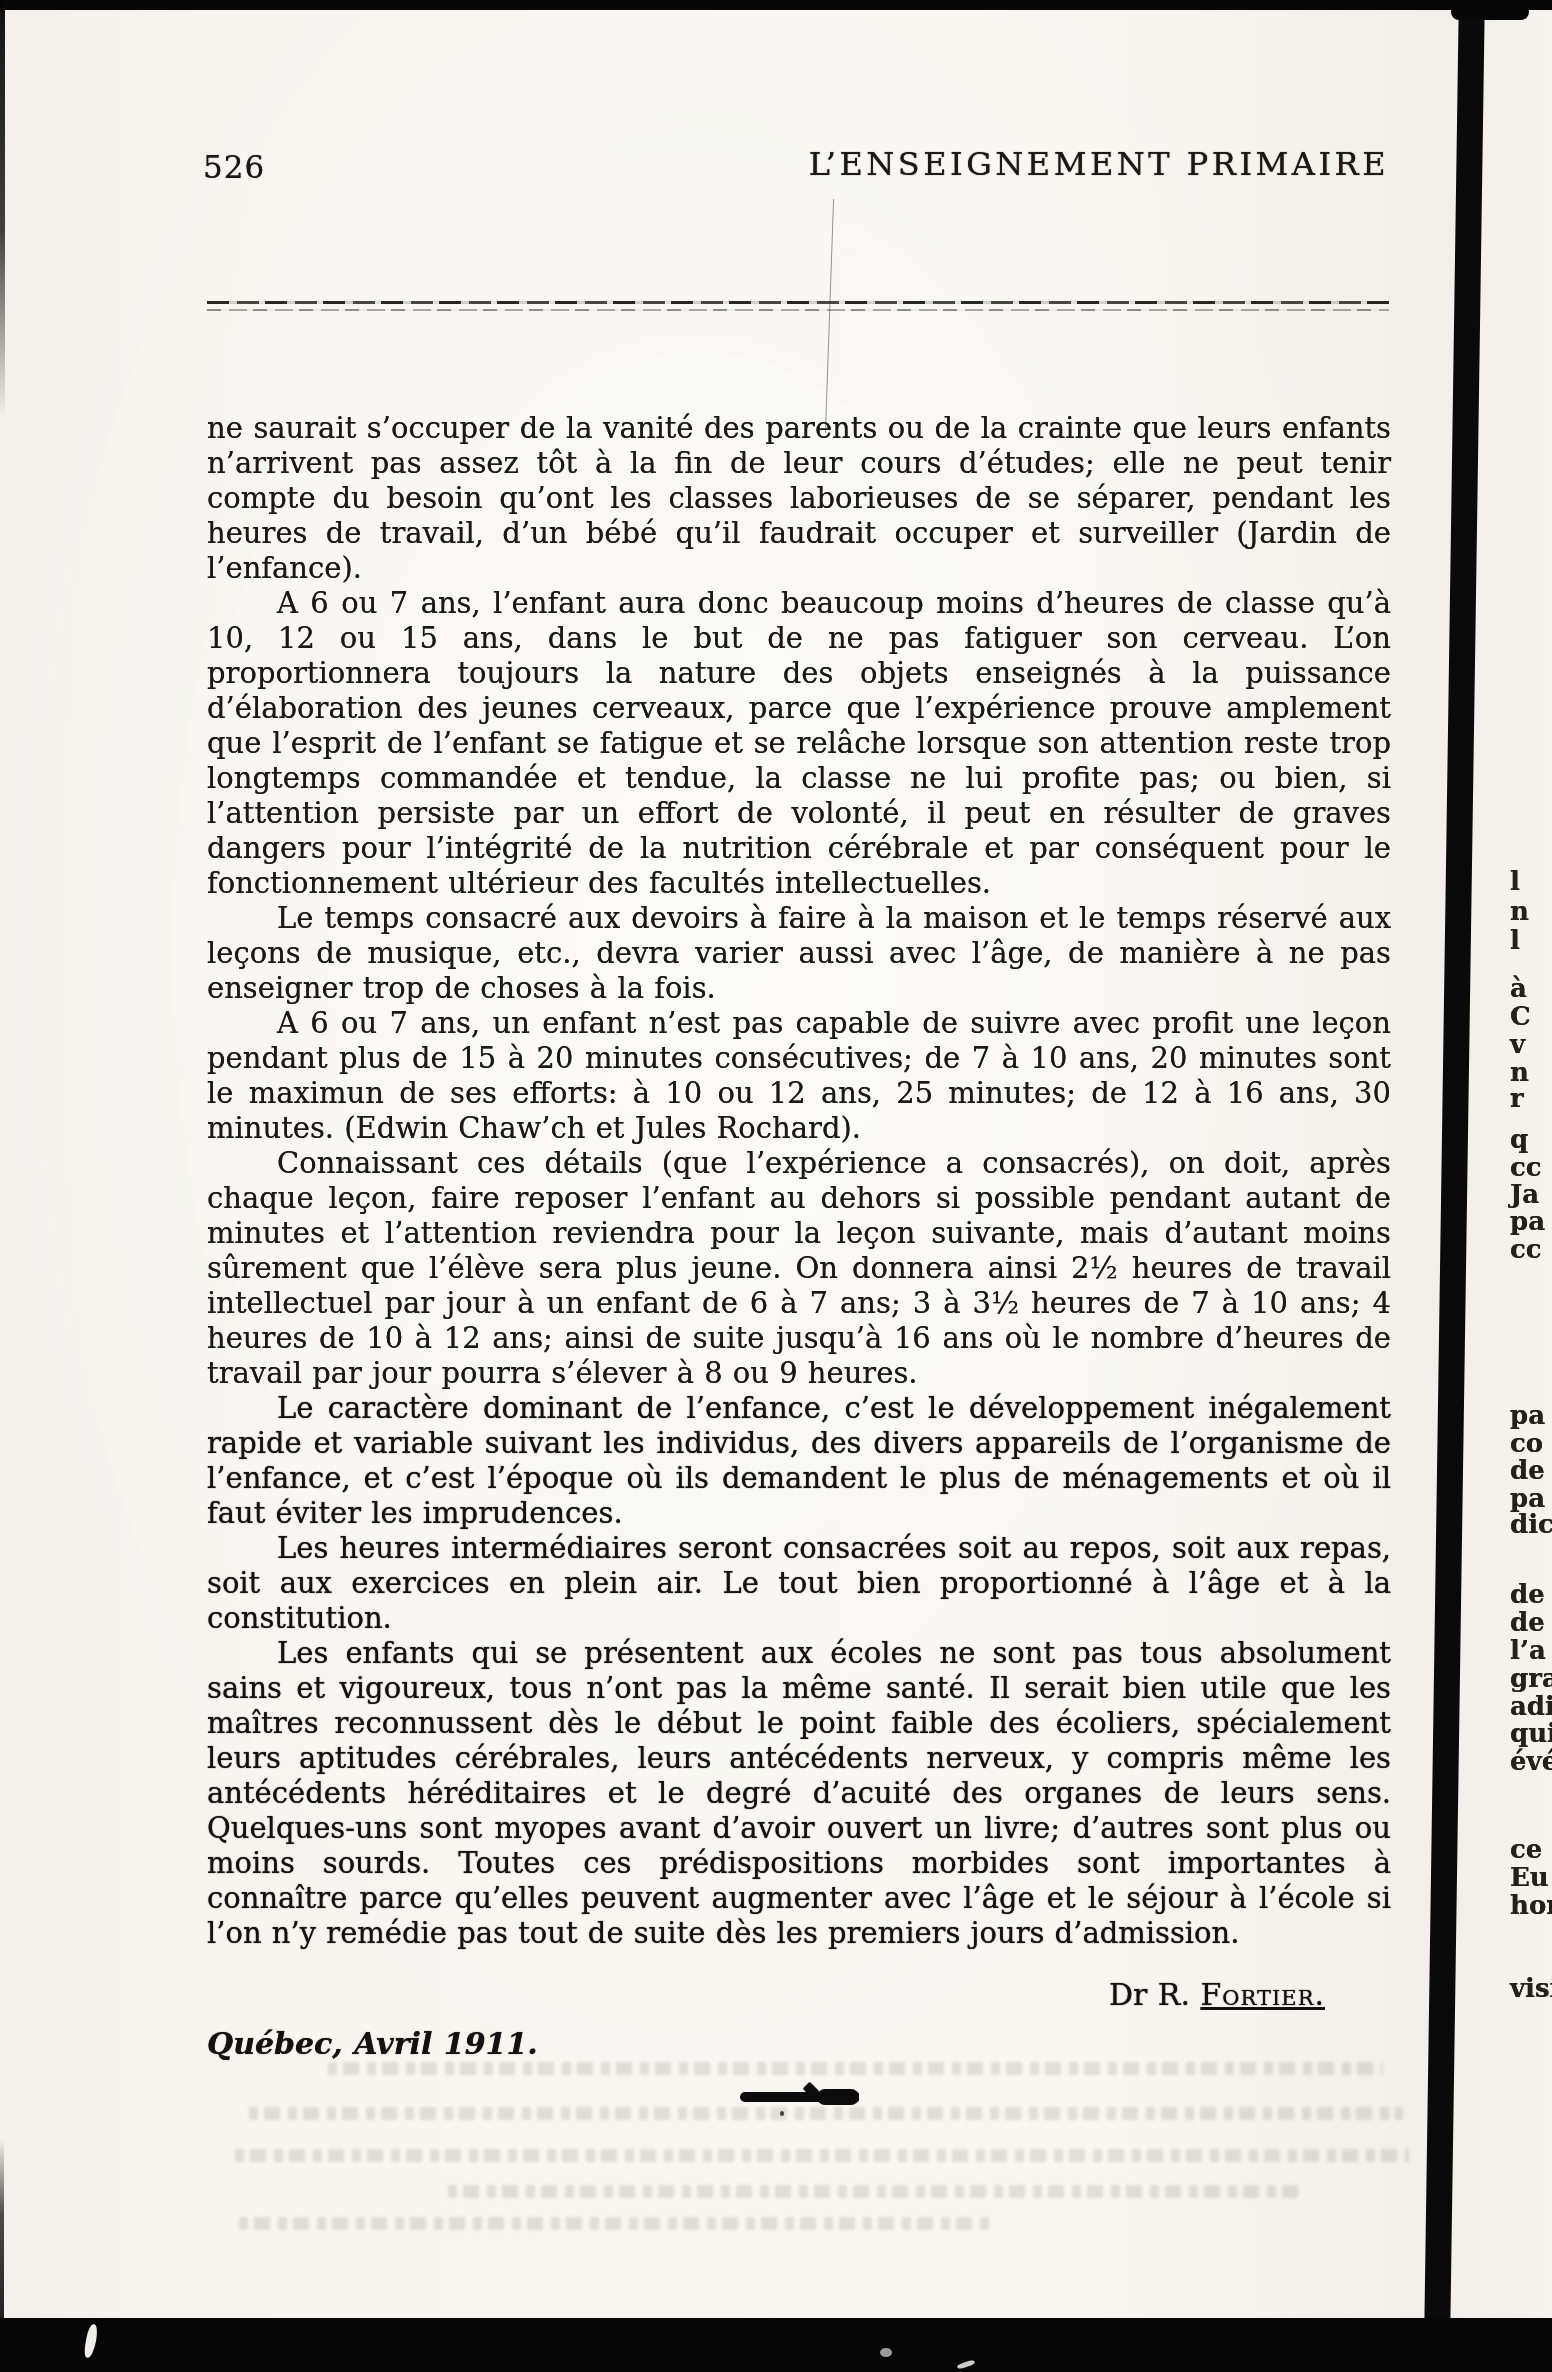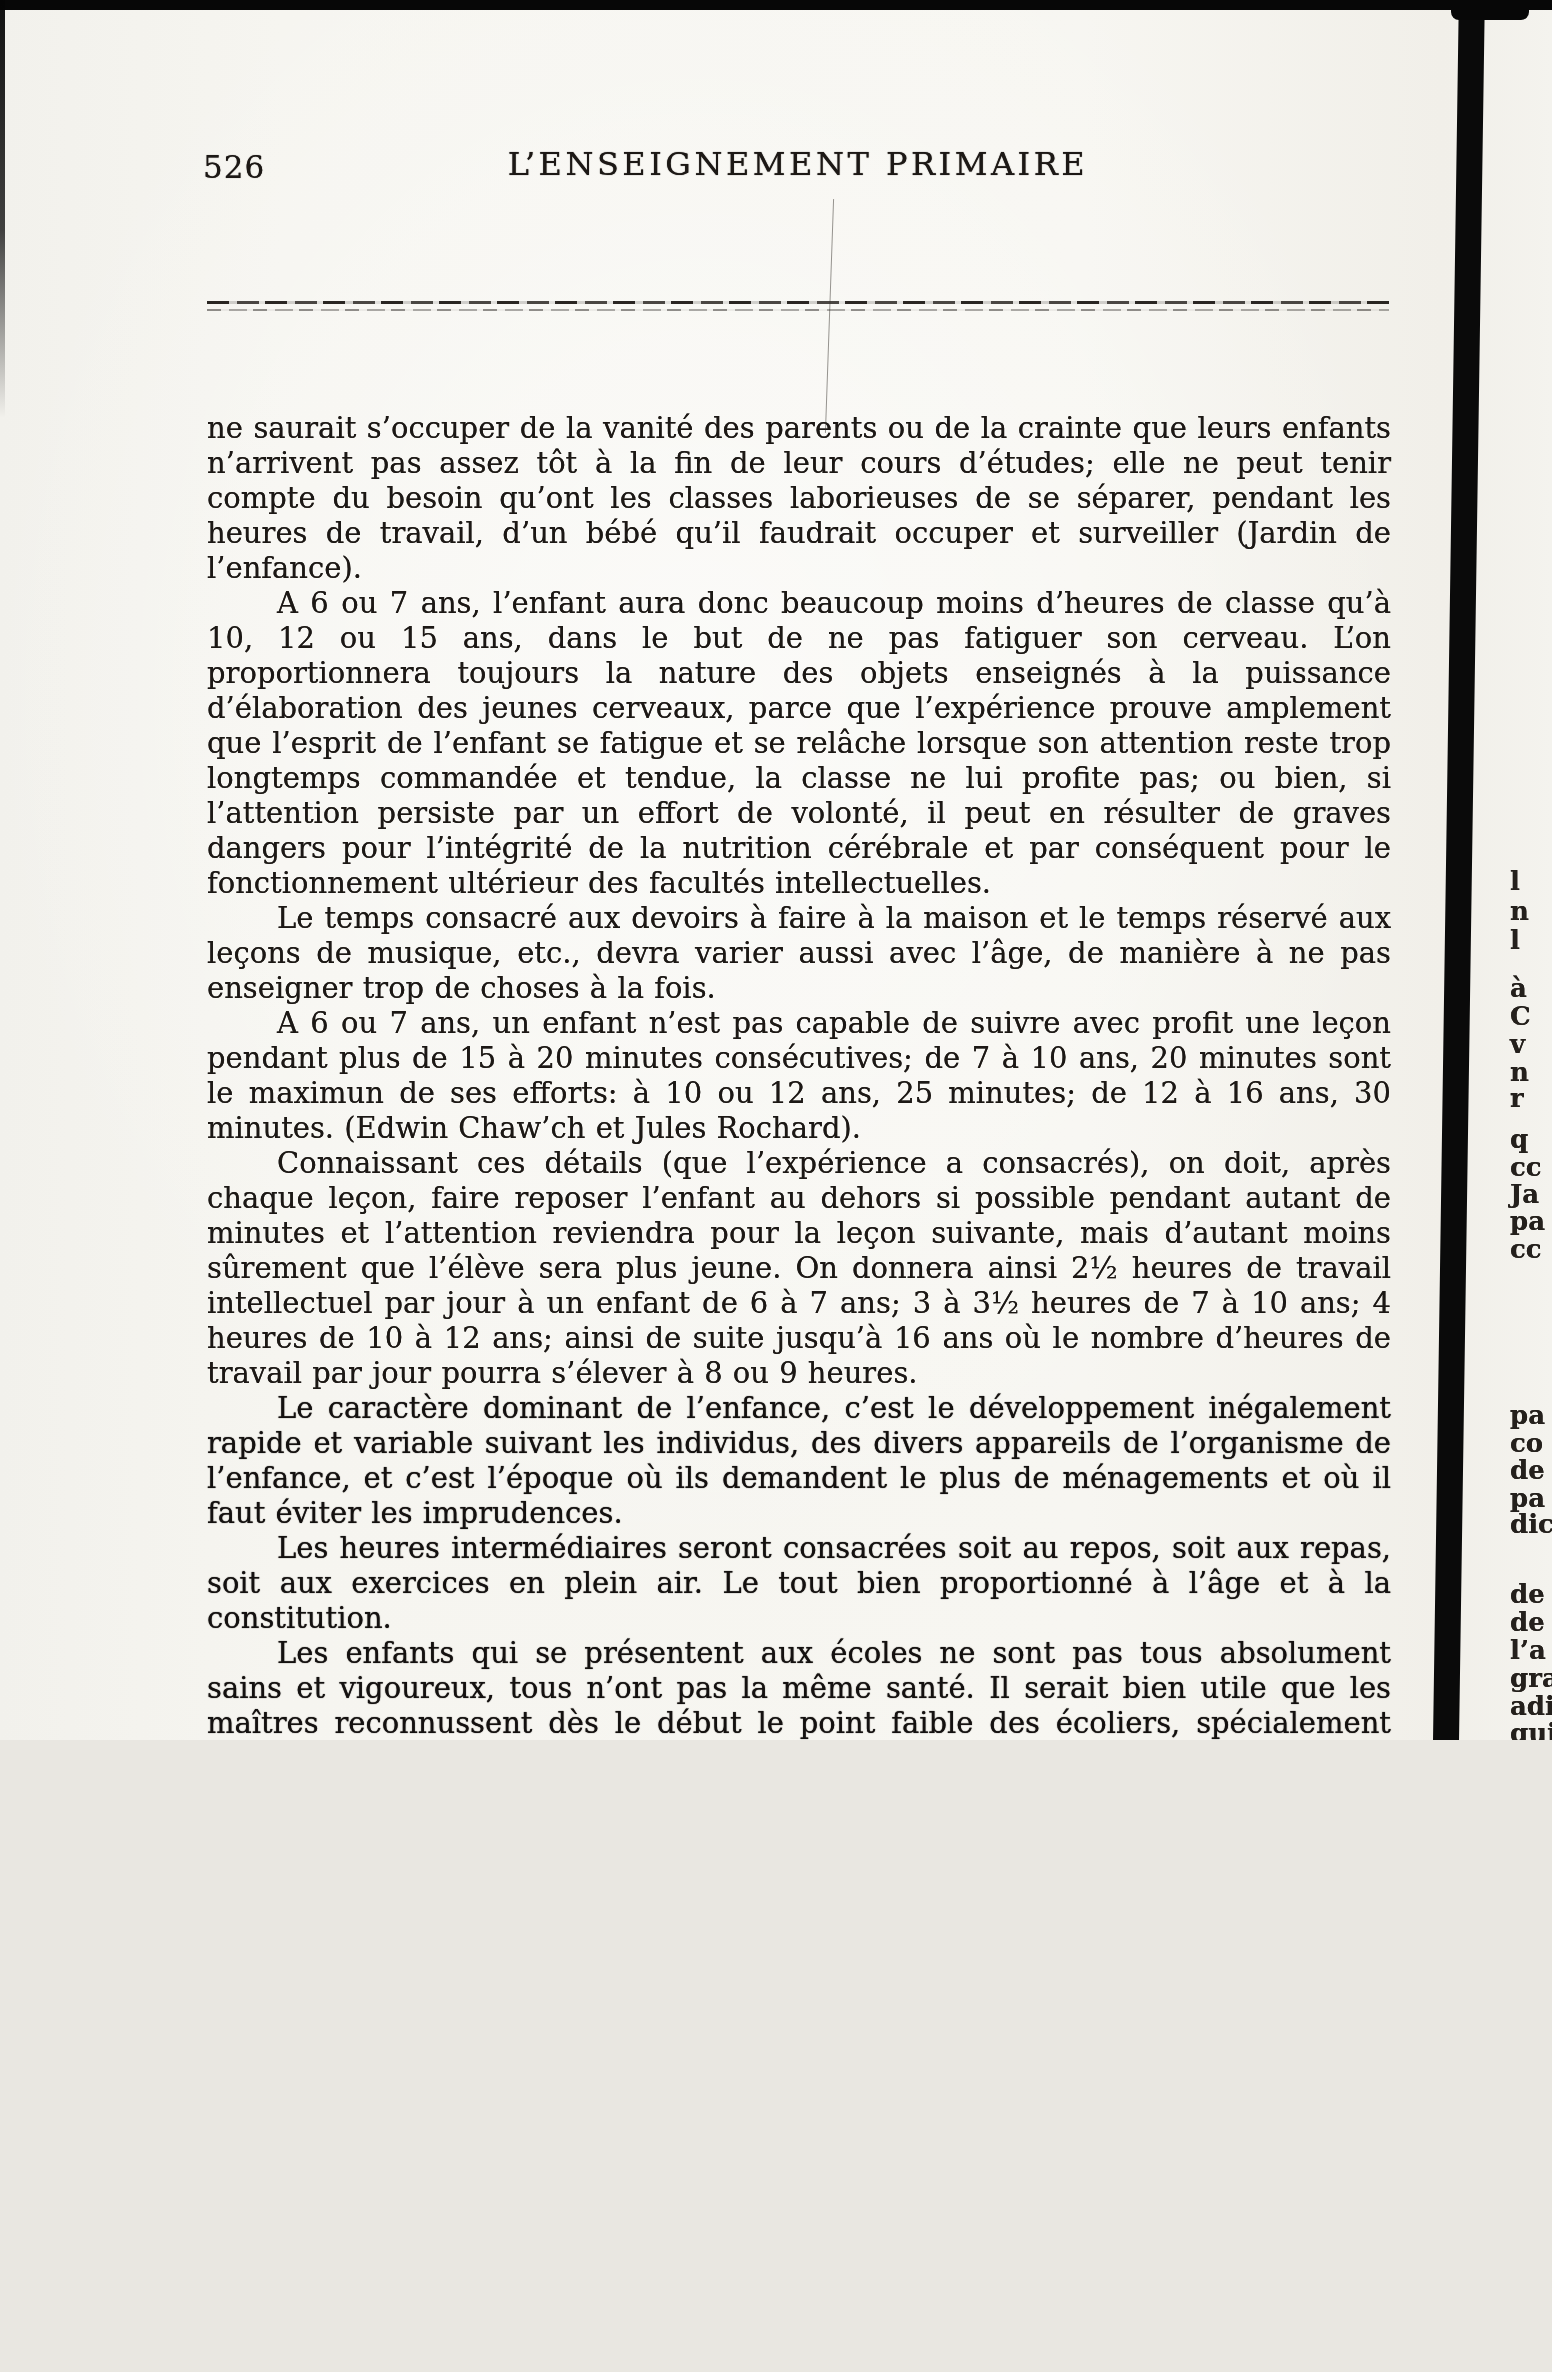--- a/index.html
+++ b/index.html
@@ -4,21 +4,21 @@
 <style>
   html, body { margin: 0; padding: 0; }
   body {
     width: 1552px; height: 2372px;
     font-family: "DejaVu Serif", "Liberation Serif", serif;
     background: #e9e7e1;
     overflow: hidden;
   }
   #scan {
     position: relative;
-    width: 1552px; height: 1740px;
+    width: 1552px; height: 2372px;
     background:
       radial-gradient(ellipse at 45% 40%, rgba(255,255,255,0.55) 0%, rgba(255,255,255,0) 60%),
       linear-gradient(90deg, #f2f1ec 0%, #f6f5f0 18%, #f7f6f1 70%, #f1efe9 93%, #f4f3ee 100%);
     color: #1c1815;
     overflow: hidden;
   }
 
   
   .band-top    { position:absolute; left:0; top:0; width:1552px; height:10px; background:#070707; }
   .band-bottom { position:absolute; left:0; top:2318px; width:1552px; height:54px; background:#060606; }
@@ -48,21 +48,21 @@
   }
 
   
   .page-number {
     position:absolute; left:203px; top:149px;
     font-size:31px; letter-spacing:1px;
     text-shadow:0 0 0.7px rgba(25,20,16,0.9);
   }
   .running-title {
     position:absolute; left:207px; top:145px; width:1182px;
-    text-align:center; font-size:32px; letter-spacing:3.5px;
+    text-align:right; font-size:32px; letter-spacing:3.5px;
     text-shadow:0 0 0.9px rgba(25,20,16,0.95);
     white-space:nowrap;
   }
   .header-rule { position:absolute; left:207px; top:301px; width:1182px; }
   .header-rule .r1 {
     height:3px;
     background:repeating-linear-gradient(90deg,
       rgba(30,26,22,0.95) 0 22px, rgba(30,26,22,0.18) 22px 30px, rgba(30,26,22,0.8) 30px 52px, rgba(30,26,22,0.1) 52px 58px);
     filter:blur(0.3px);
   }

